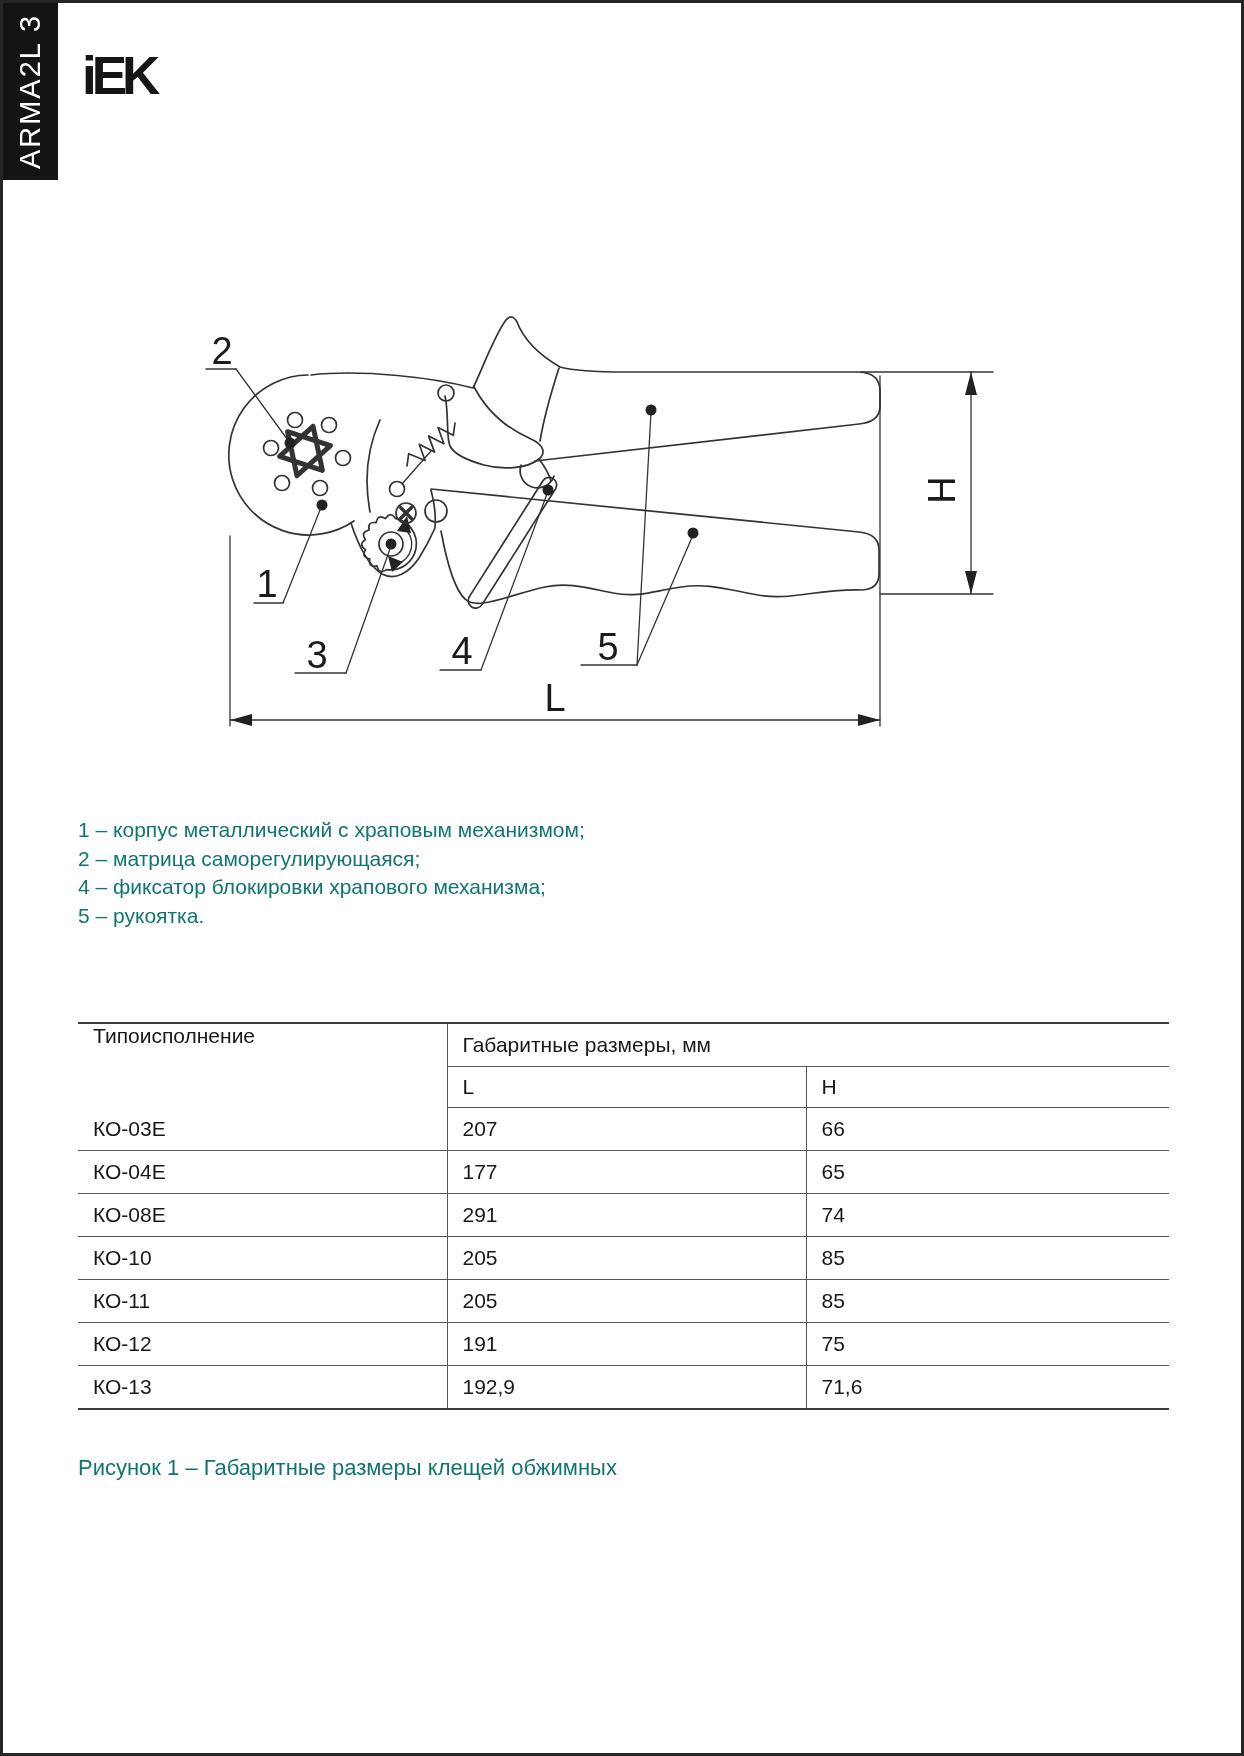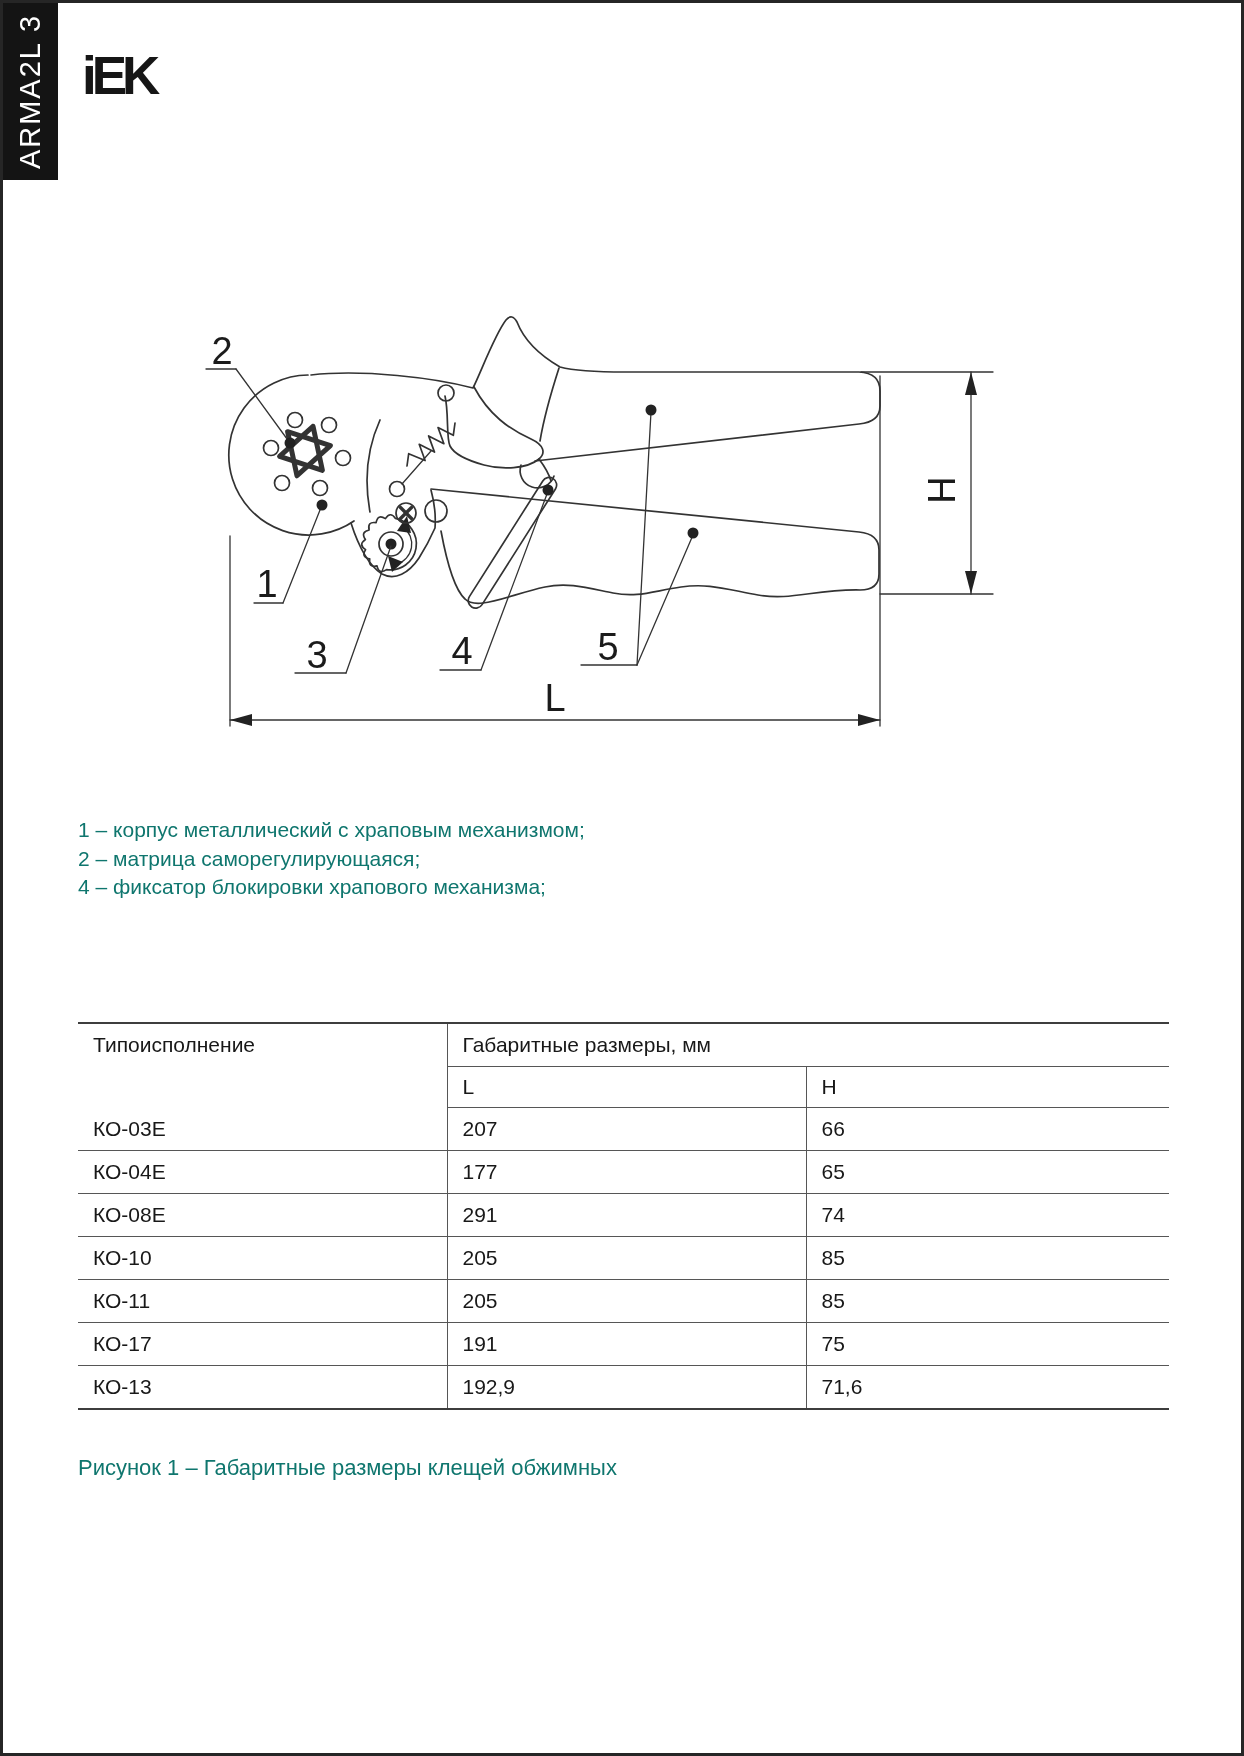--- a/index.html
+++ b/index.html
@@ -40,21 +40,21 @@
   }
   table{border-collapse:collapse;width:100%;table-layout:fixed;}
   td,th{
     font-size:21px;font-weight:normal;text-align:left;padding:0 8px 0 15px;
     color:#181818;vertical-align:middle;
   }
   col.c1{width:369px;} col.c2{width:359px;} col.c3{width:363px;}
   tr.h1 td{height:42px;} tr.h2 td{height:40px;} tr.d td{height:42px;}
   .bb{border-bottom:1.5px solid #565656;}
   .vl{border-left:1.5px solid #565656;}
-  td.mergecell{vertical-align:top;padding-top:9px;}
+  td.mergecell{vertical-align:top;}
   .caption{position:absolute;left:75px;top:1452px;font-size:22px;color:#0f766e;}
 </style>
 </head>
 <body>
 
 <div class="page">
 
   <div class="banner">
     <span>ARMA2L 3</span>
   </div>
@@ -189,20 +189,21 @@
       <polygon class="ah" points="968,369 962,392 974,392"></polygon>
       <polygon class="ah" points="968,591 962,568 974,568"></polygon>
       <text class="dim" x="946" y="493" text-anchor="middle" transform="rotate(-90 946 487)">H</text>
     </g>
   </svg>
 
   <div class="legend">
     <div>1 – корпус металлический с храповым механизмом;</div>
     <div>2 – матрица саморегулирующаяся;</div>
     <div>4 – фиксатор блокировки храпового механизма;</div>
+    <div>5 – рукоятка.</div>
   </div>
 
   <div class="tablewrap">
     <table>
       <colgroup>
           <col class="c1">
           <col class="c2">
           <col class="c3">
         </colgroup>
       <tbody>
@@ -233,21 +234,21 @@
         <td class="bb">КО-10</td>
         <td class="vl bb">205</td>
         <td class="vl bb">85</td>
       </tr>
       <tr class="d">
         <td class="bb">КО-11</td>
         <td class="vl bb">205</td>
         <td class="vl bb">85</td>
       </tr>
       <tr class="d">
-        <td class="bb">КО-17</td>
+        <td class="bb">КО-12</td>
         <td class="vl bb">191</td>
         <td class="vl bb">75</td>
       </tr>
       <tr class="d">
         <td>КО-13</td>
         <td class="vl">192,9</td>
         <td class="vl">71,6</td>
       </tr>
     </tbody>
       </table>

